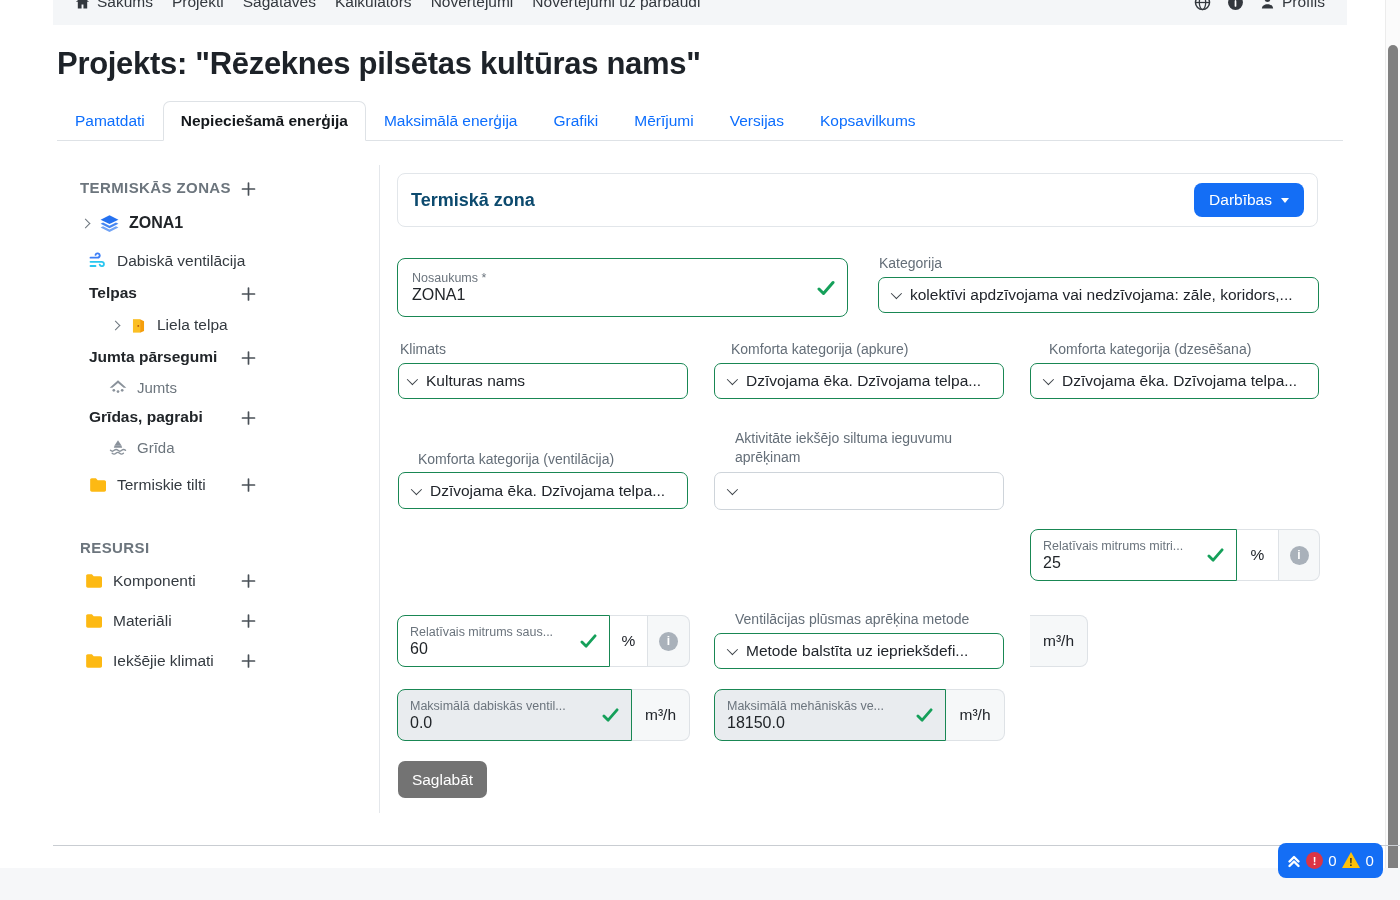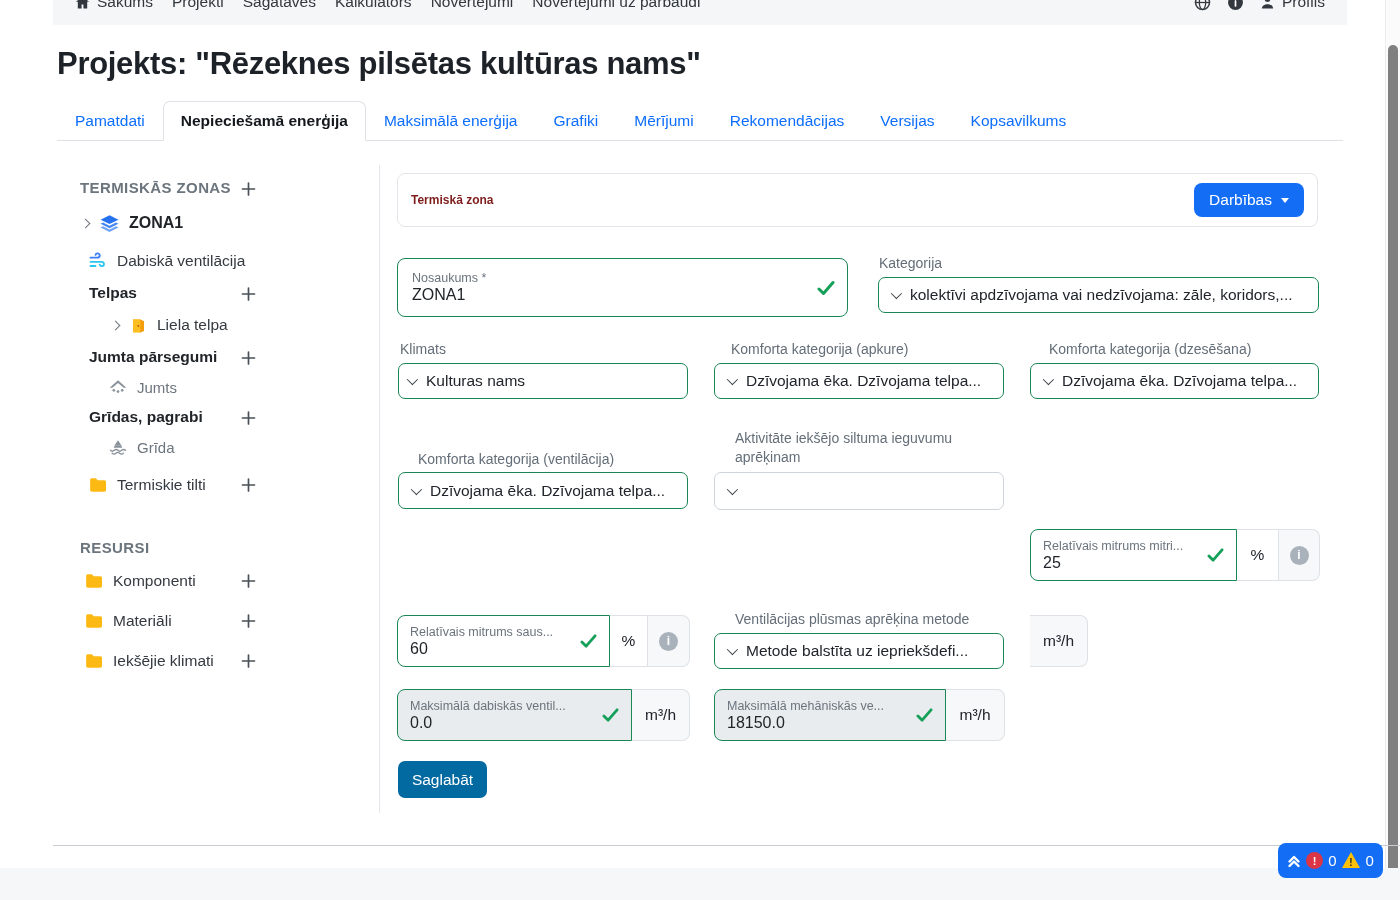--- a/index.html
+++ b/index.html
@@ -67,21 +67,21 @@
     transform:rotate(-45deg); display:inline-block; margin-right:10px; cursor:pointer; flex:0 0 auto;
   }
   .sico { display:flex; margin-right:9px; flex:0 0 auto; }
 
   
   .card-head {
     position:absolute; left:397px; top:173px; width:921px; height:54px;
     border:1px solid #e2e6ea; border-radius:8px; background:#fff;
     display:flex; align-items:center; padding:0 13px;
   }
-  .card-head-title { font-size:12px; font-weight:700; color:#7f1d1d; }
+  .card-head-title { font-size:18px; font-weight:700; color:#0c4a6e; }
   .btn-primary {
     margin-left:auto; background:#146ef5; color:#fff; border:none; border-radius:8px;
     font-size:15.5px; padding:8px 15px; display:flex; align-items:center; gap:9px; cursor:pointer;
     font-family:inherit;
   }
   .caret-down { width:0; height:0; border-left:4.5px solid transparent; border-right:4.5px solid transparent; border-top:5px solid #fff; }
 
   .flbl { position:absolute; font-size:14px; color:#646e78; white-space:nowrap; }
   .flbl.wrap { white-space:normal; line-height:1.35; }
 
@@ -121,21 +121,21 @@
   }
   .igadd.gray { background:#f6f8f9; }
   .igadd.last { border-radius:0 8px 8px 0; }
   .info-circle {
     width:19px; height:19px; border-radius:50%; background:#a9b1ba; color:#fff;
     display:flex; align-items:center; justify-content:center; font-size:12px; font-weight:700; cursor:pointer;
   }
 
   .btn-save {
     position:absolute; left:398px; top:761px; width:89px; height:37px;
-    background:#0369a1; color:#fff; border:none; border-radius:7px; font-size:15.5px; cursor:pointer;
+    background:#737373; color:#fff; border:none; border-radius:7px; font-size:15.5px; cursor:pointer;
     font-family:inherit;
   }
 
   
   .hr-line { position:absolute; left:53px; top:845px; width:1347px; height:1px; background:#c9cdd2; }
   .footer-strip { position:absolute; left:0; top:868px; width:1400px; height:32px; background:#f6f7f9; }
 
   .status-badge {
     position:absolute; left:1278px; top:843px; width:105px; height:35px;
     background:#146ef5; border-radius:8px; display:flex; align-items:center; justify-content:center;
@@ -202,21 +202,20 @@
 </div>
 
 <h1 class="page-title">Projekts: "Rēzeknes pilsētas kultūras nams"</h1>
 
 <div class="tabs">
   <span class="tab">Pamatdati</span>
   <span class="tab active">Nepieciešamā enerģija</span>
   <span class="tab">Maksimālā enerģija</span>
   <span class="tab">Grafiki</span>
   <span class="tab">Mērījumi</span>
-  <span class="tab">Rekomendācijas</span>
   <span class="tab">Versijas</span>
   <span class="tab">Kopsavilkums</span>
 </div>
 
 <div class="sidebar">
 
   <div class="srow s-h" style="left:23px; top:14px;">
     <span>TERMISKĀS ZONAS</span>
   </div>
   <div class="plus-btn" style="top:24px;">

